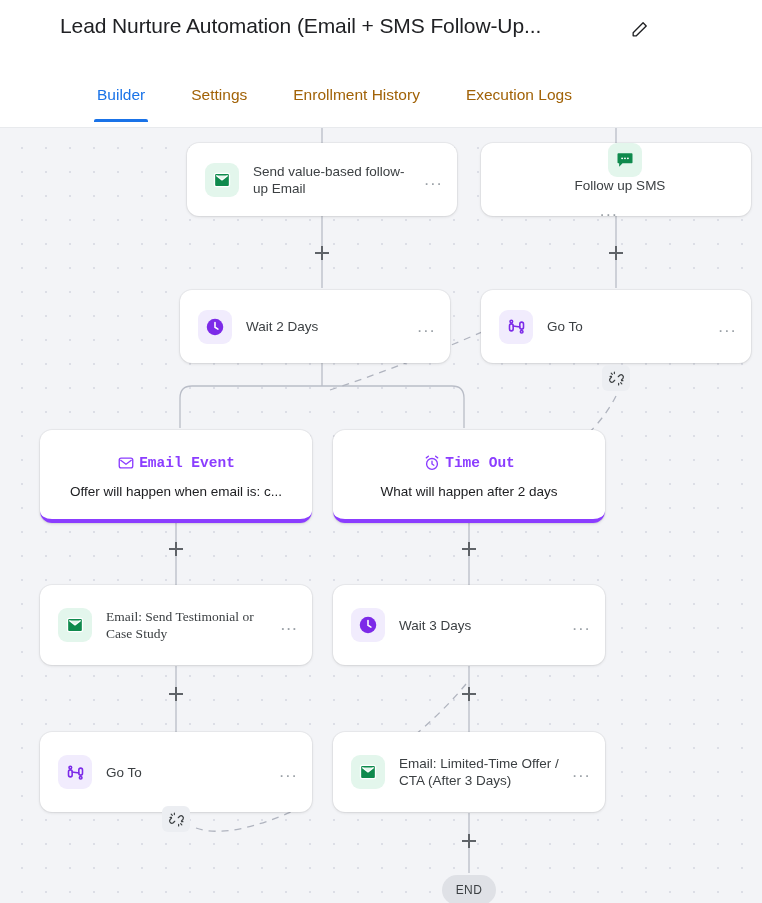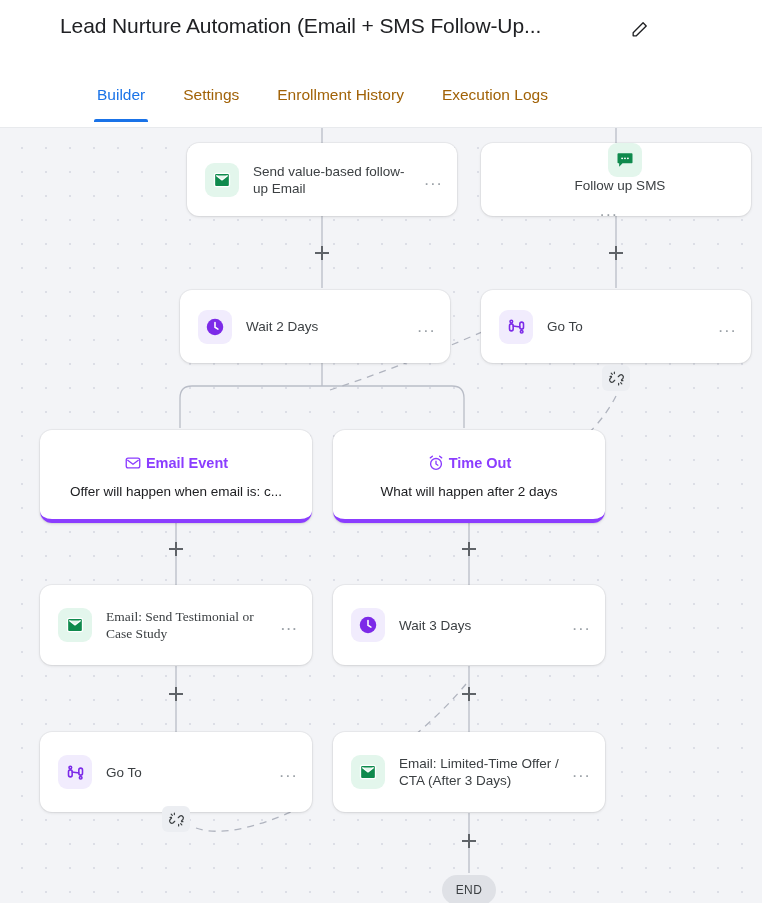--- a/index.html
+++ b/index.html
@@ -27,21 +27,21 @@
     width: 30px; height: 30px;
     display: flex; align-items: center; justify-content: center;
     cursor: pointer; border-radius: 4px;
   }
 
   
   .tabbar {
     position: absolute; left: 0; top: 62px; width: 762px; height: 66px;
     background: #ffffff; border-bottom: 1px solid #e8eaed;
   }
-  .tabs { position: absolute; left: 80px; top: 16px; display: flex; gap: 4px; }
+  .tabs { position: absolute; left: 80px; top: 16px; display: flex; gap: 12px; }
   .tab {
     position: relative;
     padding: 8px 17px 18px 17px;
     font-size: 15.5px; color: #a16207; cursor: pointer; white-space: nowrap;
   }
   .tab.active { color: #1a73e8; font-weight: normal; }
   .tab.active::after {
     content: ""; position: absolute; left: 14px; right: 14px; bottom: 0;
     height: 3px; background: #1a73e8; border-radius: 2px 2px 0 0;
   }
@@ -87,20 +87,21 @@
   
   .branch {
     position: absolute; background: #ffffff;
     border-radius: 12px; border-bottom: 4px solid #8b3dff;
     box-shadow: 0 1px 3px rgba(32,33,36,.12), 0 0 0 1px rgba(32,33,36,.04);
     text-align: center; cursor: pointer; overflow: hidden;
   }
   .branch-head {
     display: flex; align-items: center; justify-content: center; gap: 4px;
     margin-top: 24px;
+    font-family: Liberation Mono, monospace;
   }
   .branch-title { font-size: 14.5px; font-weight: bold; color: #8b3dff; }
   .branch-sub { font-size: 13.5px; color: #202124; margin-top: 12px; }
 
   
   .plus {
     position: absolute; width: 22px; height: 22px;
     display: flex; align-items: center; justify-content: center;
     cursor: pointer;
   }

